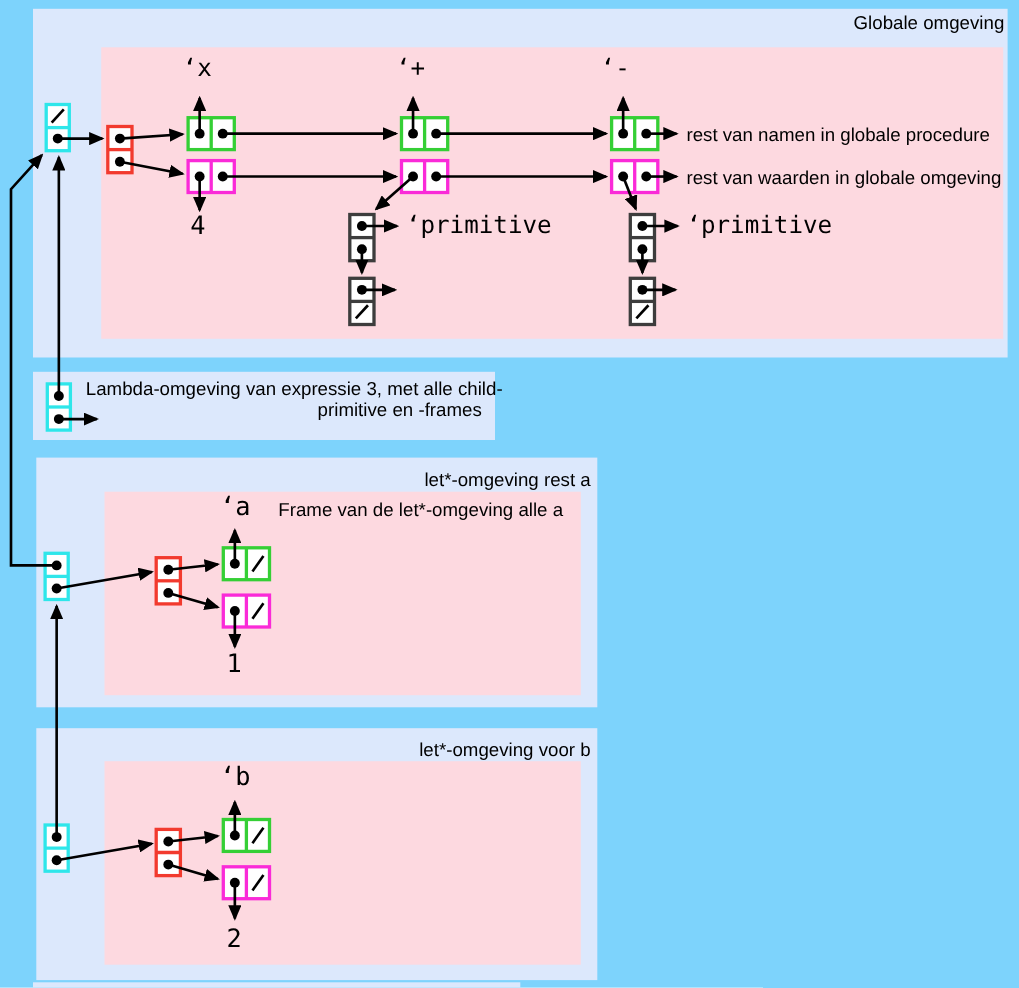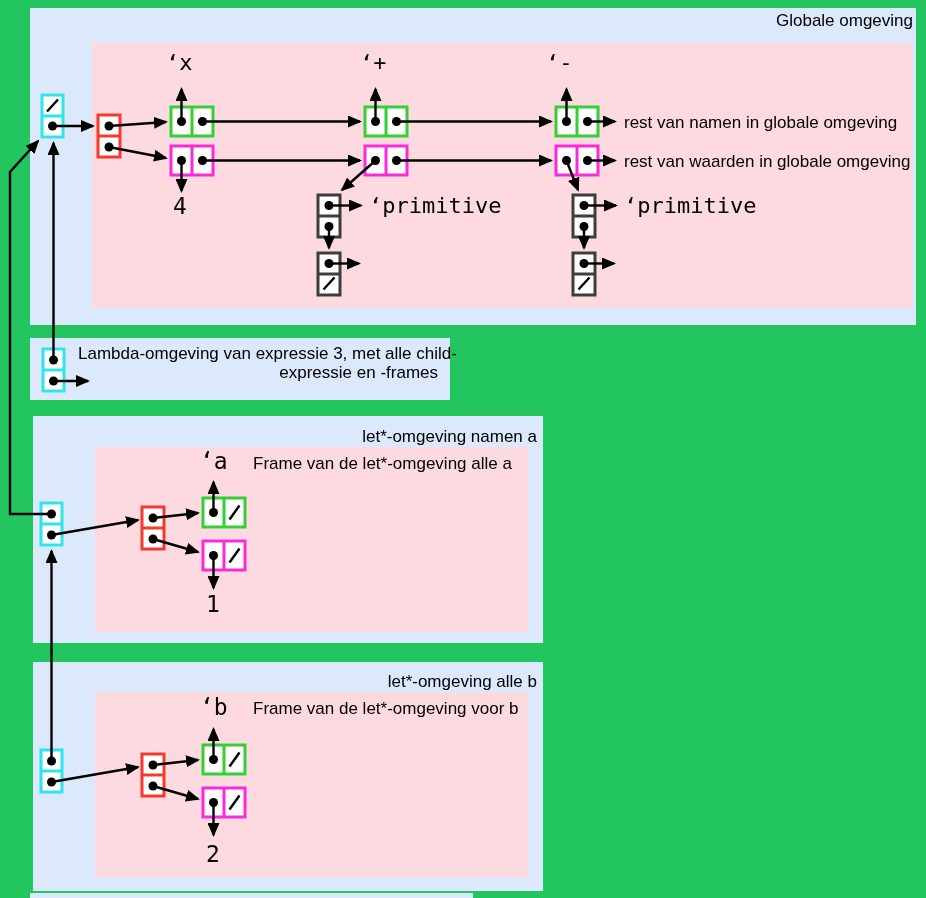--- a/index.html
+++ b/index.html
@@ -1,16 +1,16 @@
 <!DOCTYPE html>
 <html><head>
 <meta charset="utf-8">
 <style>
   html,body{margin:0;padding:0;background:#ffffff;}
-  .canvas{position:relative;width:926px;height:898px;background:#22c55e;
+  .canvas{position:relative;width:926px;height:898px;background:#7dd3fc;
           font-family:"Liberation Sans",sans-serif;color:#000;overflow:hidden;}
   .box{position:absolute;}
   .env{background:#dce8fc;}
   .frame{background:#fdd9e0;}
   .lbl{position:absolute;white-space:nowrap;color:#000;}
   .s17{font-size:17px;line-height:19px;}
   .m22{font-family:"DejaVu Sans Mono",monospace;font-size:22px;line-height:26px;}
   .m23{font-family:"DejaVu Sans Mono",monospace;font-size:23px;line-height:26px;}
   .ra{text-align:right;}
   svg.overlay{position:absolute;left:0;top:0;}
@@ -39,38 +39,37 @@
   <div class="box frame" style="left:95px;top:692px;width:433px;height:185px;"></div>
   <div class="box env" style="left:30px;top:893px;width:443px;height:5px;"></div>
 
   <div class="lbl s17 ra" style="left:613px;top:11px;width:300px;">Globale omgeving</div>
 
   <div class="lbl m22" style="left:166px;top:50px;">‘x</div>
   <div class="lbl m22" style="left:360px;top:50px;">‘+</div>
   <div class="lbl m22" style="left:546px;top:50px;">‘-</div>
   <div class="lbl m23" style="left:173px;top:193px;">4</div>
 
-  <div class="lbl s17" style="left:624px;top:113px;">rest van namen in globale omgeving</div>
+  <div class="lbl s17" style="left:624px;top:113px;">rest van namen in globale procedure</div>
   <div class="lbl s17" style="left:624px;top:152px;text-align:right;">rest van waarden in globale omgeving</div>
 
   <div class="lbl m22" style="left:369px;top:193px;">‘primitive</div>
   <div class="lbl m22" style="left:624px;top:193px;">‘primitive</div>
 
   <div class="lbl s17 ra" style="left:78px;top:344px;width:360px;">
     <div>Lambda-omgeving van expressie 3, met alle child-</div>
-    <div>expressie en -frames</div>
+    <div>primitive en -frames</div>
   </div>
 
-  <div class="lbl s17 ra" style="left:237px;top:427px;width:300px;">let*-omgeving namen a</div>
+  <div class="lbl s17 ra" style="left:237px;top:427px;width:300px;">let*-omgeving rest a</div>
   <div class="lbl s17" style="left:253px;top:454px;">Frame van de let*-omgeving alle a</div>
   <div class="lbl m23" style="left:200px;top:448px;">‘a</div>
   <div class="lbl m23" style="left:206px;top:591px;">1</div>
 
-  <div class="lbl s17 ra" style="left:237px;top:672px;width:300px;">let*-omgeving alle b</div>
-  <div class="lbl s17" style="left:253px;top:699px;">Frame van de let*-omgeving voor b</div>
+  <div class="lbl s17 ra" style="left:237px;top:672px;width:300px;">let*-omgeving voor b</div>
   <div class="lbl m23" style="left:200px;top:694px;">‘b</div>
   <div class="lbl m23" style="left:206px;top:841px;">2</div>
 
   <svg class="overlay" width="926" height="898" viewBox="0 0 926 898">
     <defs>
       <marker id="ah" markerUnits="userSpaceOnUse" markerWidth="14" markerHeight="12" refX="12" refY="6" orient="auto">
         <path d="M0,0 L14,6 L0,12 z" fill="#000"></path>
       </marker>
     </defs>
 

